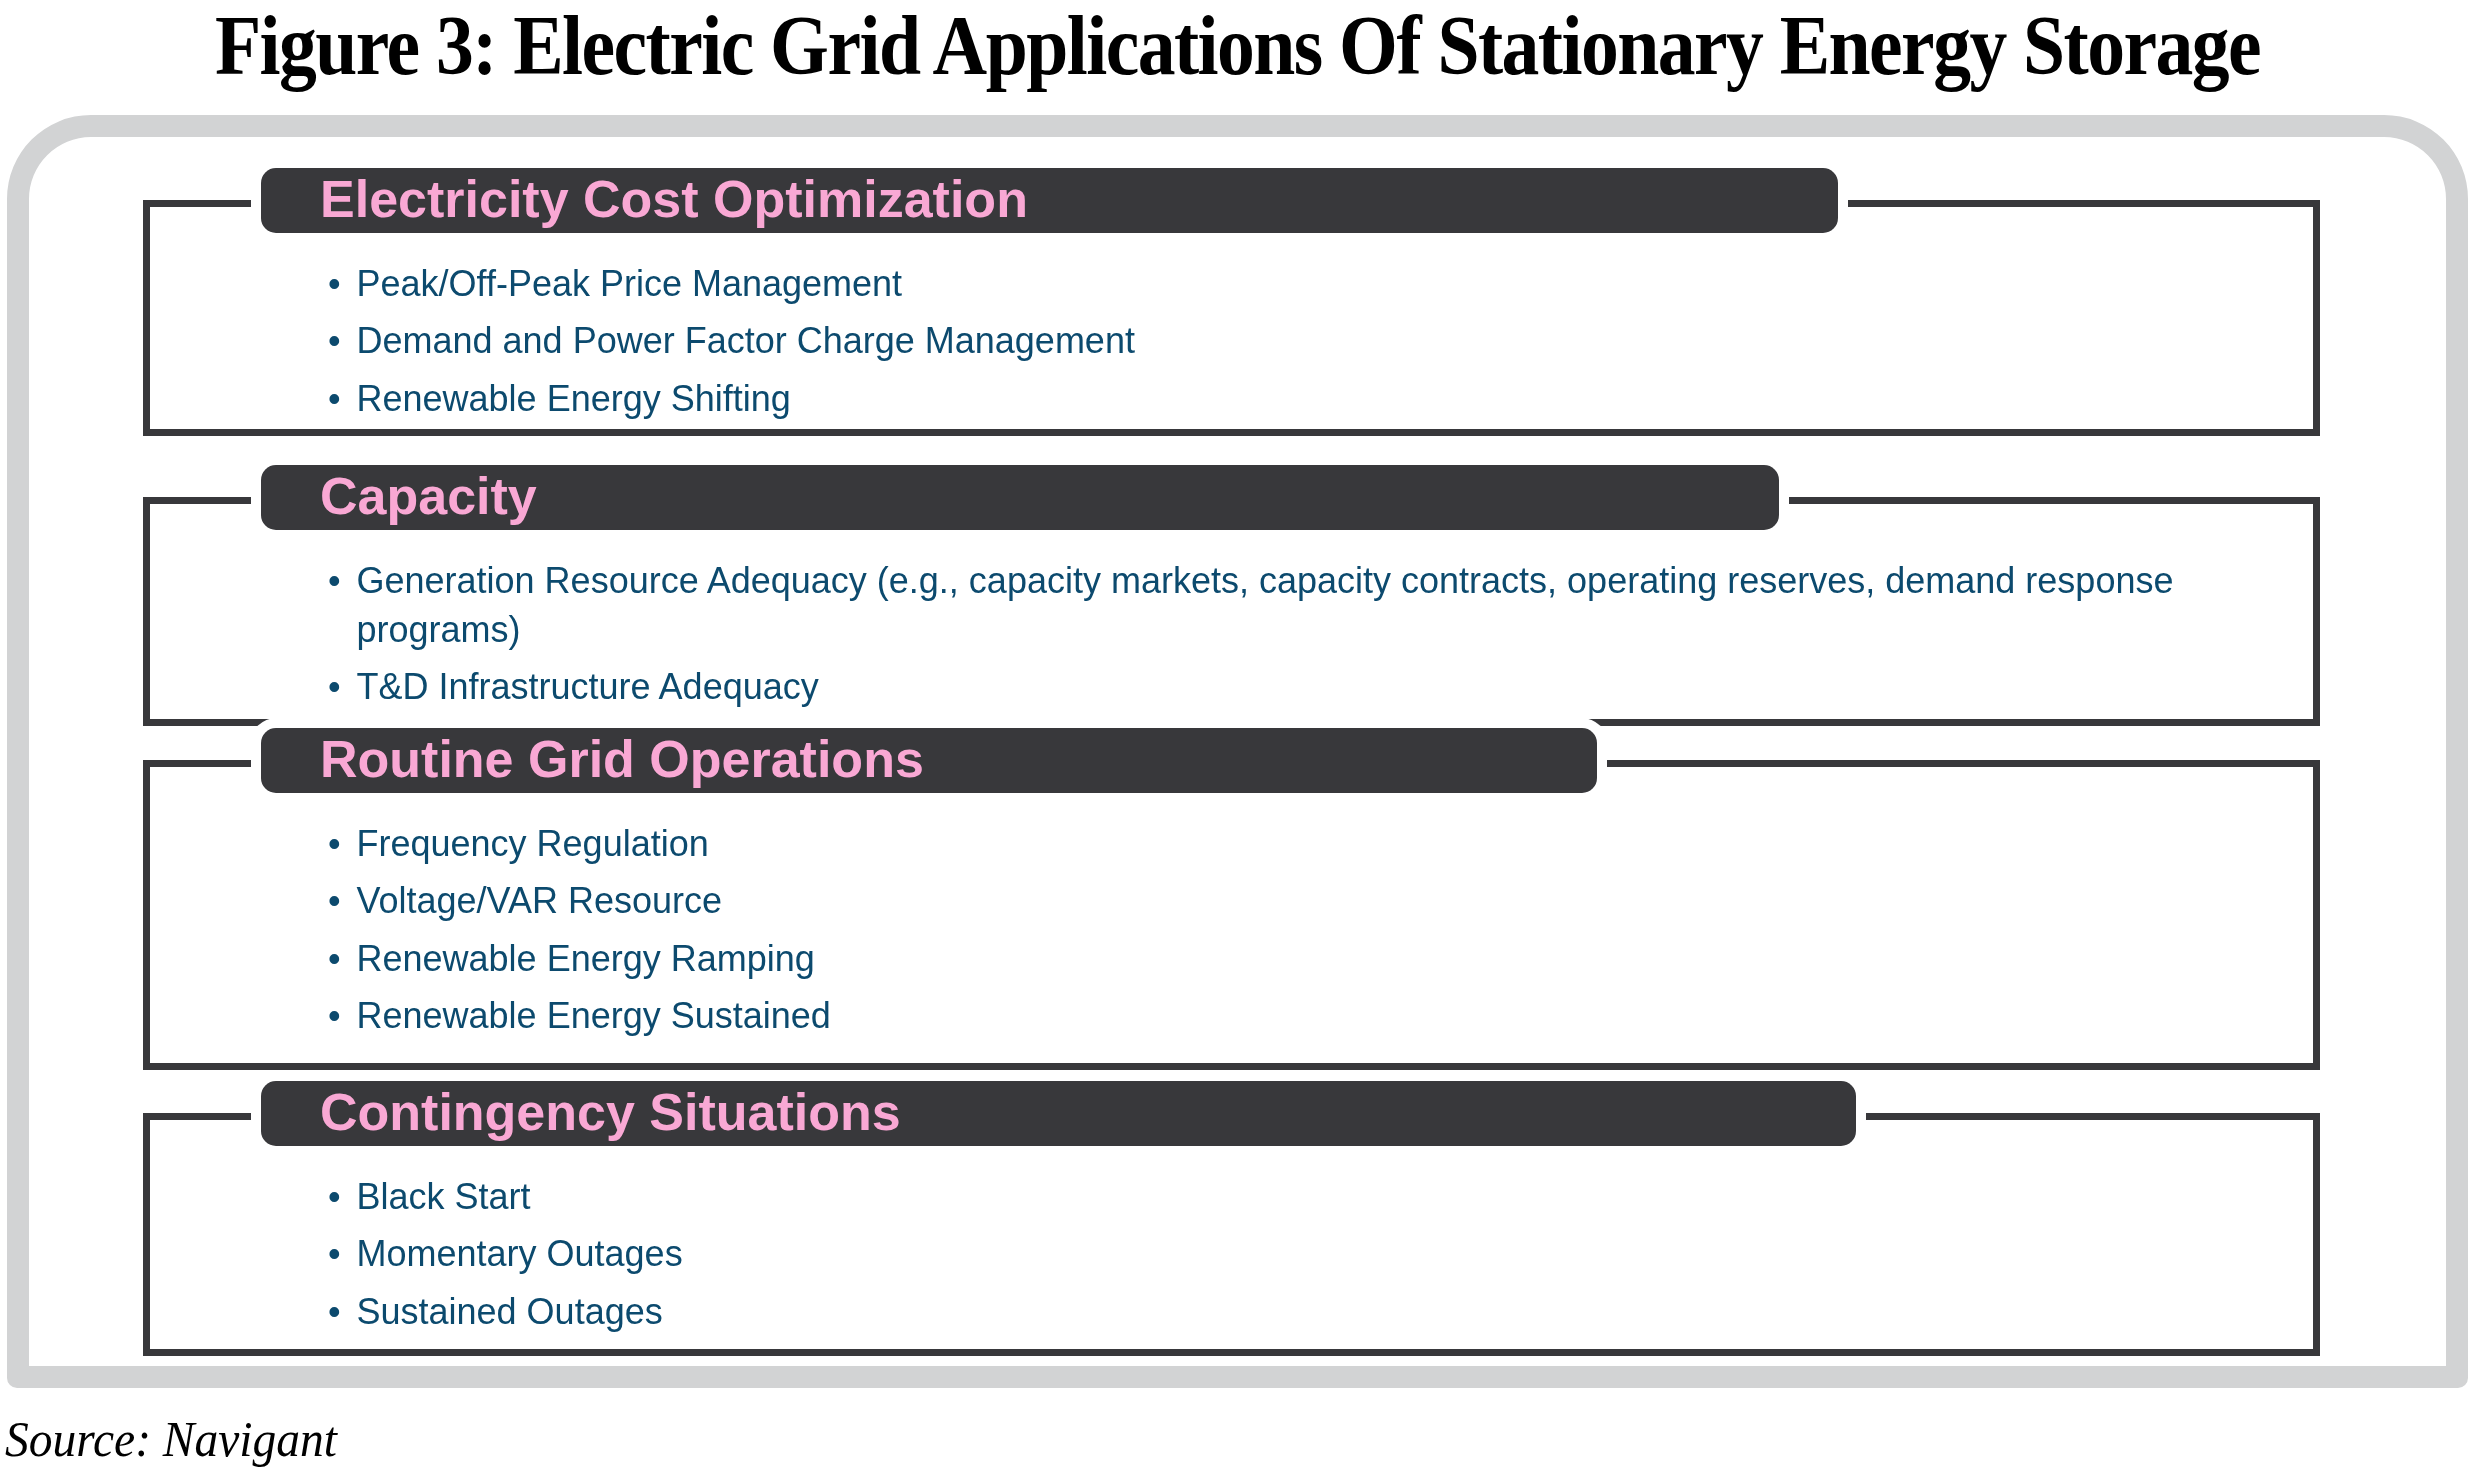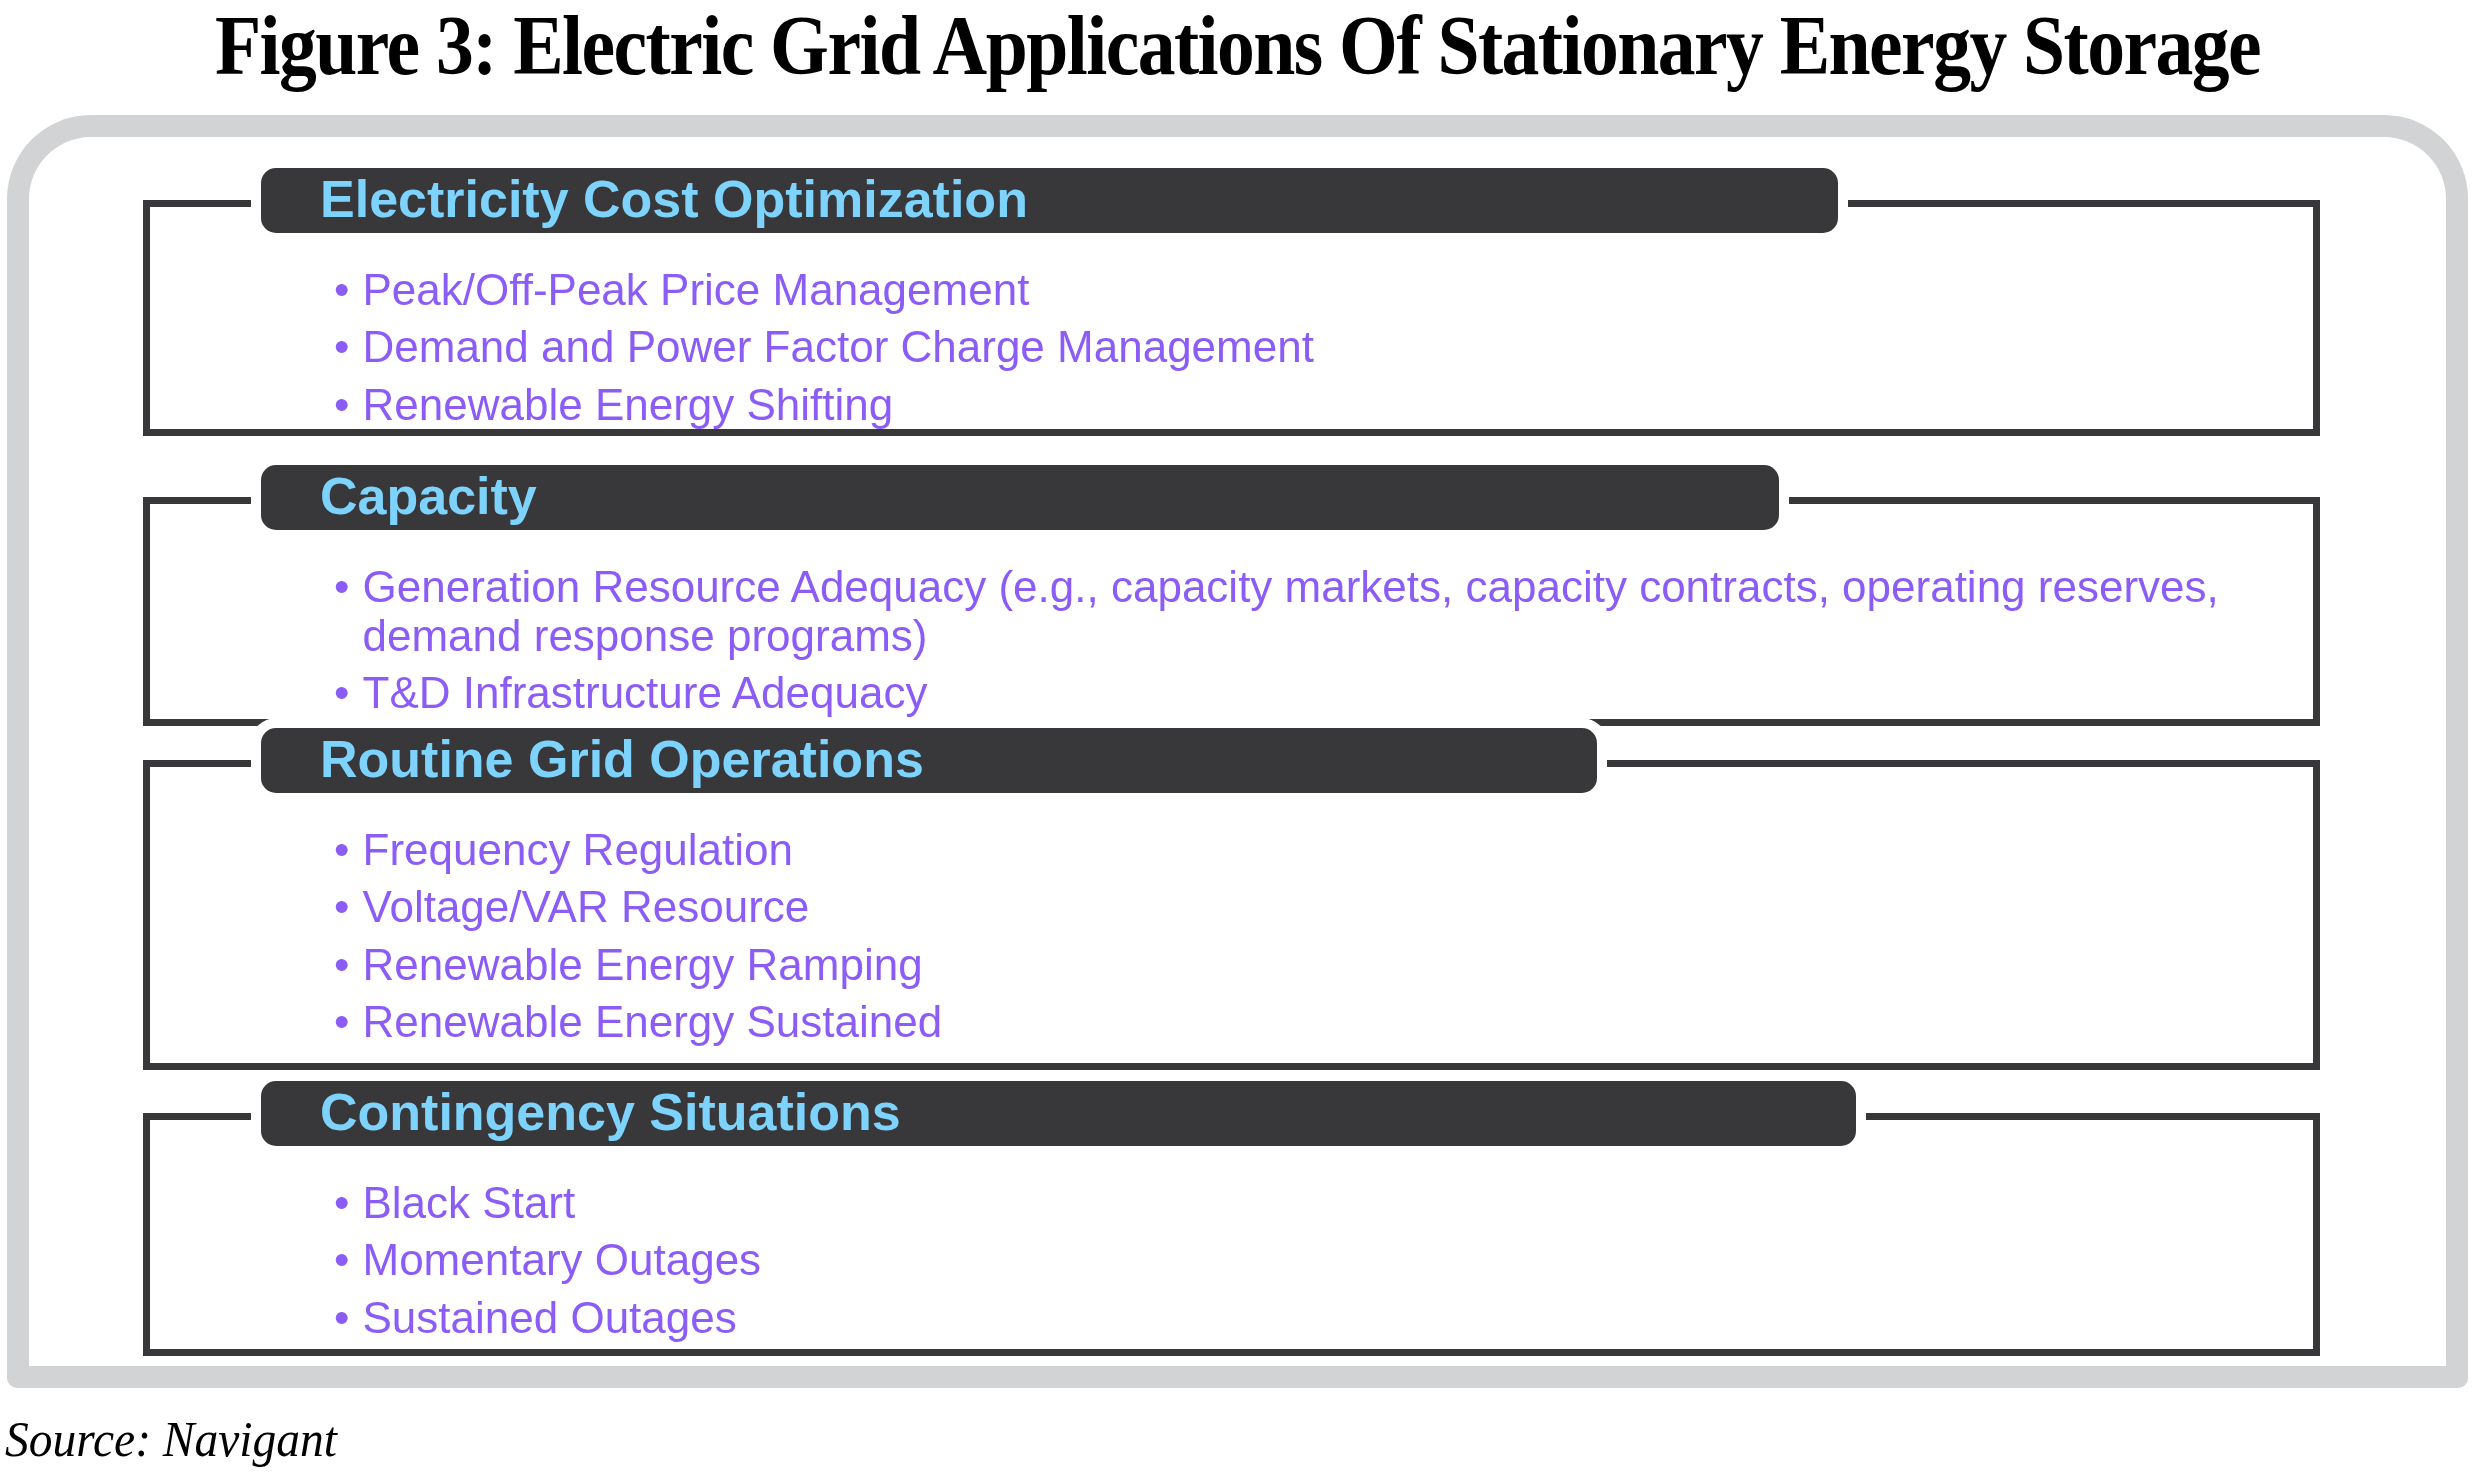--- a/index.html
+++ b/index.html
@@ -65,40 +65,40 @@
   .section .bar {
     position: absolute;
     top: 0;
     left: 118px;
     height: 65px;
     box-sizing: border-box;
     background: #38383b;
     border-radius: 15px;
     box-shadow: 0 0 0 10px #ffffff;
     z-index: 2;
-    color: #7dd3fc;
+    color: #f9a8d4;
     font-size: 52px;
     font-weight: bold;
     line-height: 63px;
     padding-left: 59px;
     white-space: nowrap;
   }
   .section ul.bullets {
     position: absolute;
     z-index: 3;
     top: 81px;
     left: 0;
     width: 100%;
     box-sizing: border-box;
-    margin: 16px;
+    margin: 10px;
     padding: 0 76px 0 175px;
     list-style: none;
-    font-size: 44px;
+    font-size: 36px;
     line-height: 49px;
-    color: #8b5cf6;
+    color: #0c4a6e;
     letter-spacing: 0;
   }
   .section ul.bullets li {
     position: relative;
     padding-left: 28.5px;
     margin: 0 0 8.4px 0;
   }
   .section ul.bullets li::before {
     content: "\2022";
     position: absolute;

